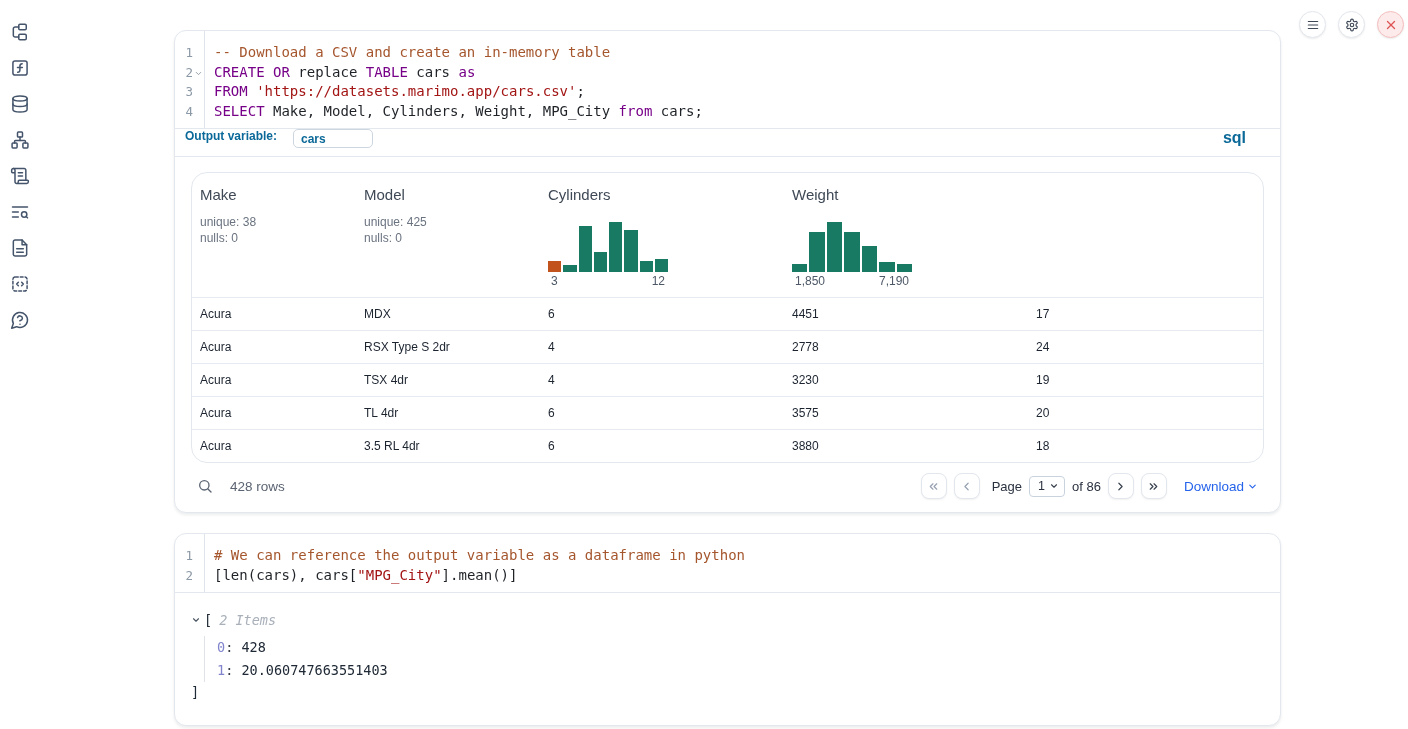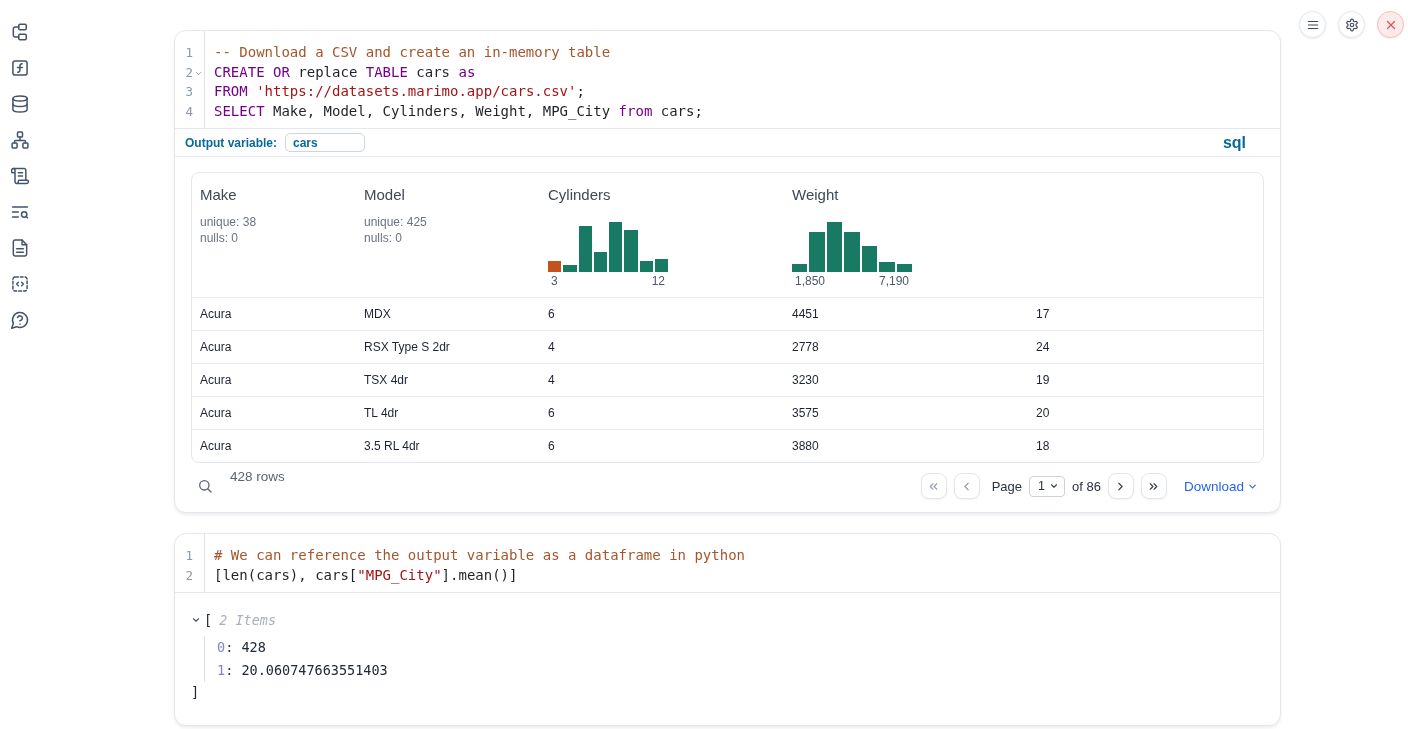--- a/index.html
+++ b/index.html
@@ -29,43 +29,43 @@
   .lnum{width:16px;text-align:right;color:#8b98a5;font-size:12.5px}
   .fold{width:11px;display:flex;align-items:center;justify-content:center;color:#96a1ad;margin-top:3px}
   .fold svg{width:9px;height:9px}
   .cline{padding-left:10px;white-space:pre}
   .tok-comment{color:#a5562d}
   .tok-kw{color:#770088}
   .tok-str{color:#a31515}
   .tok-plain{color:#1f2328}
 
   
-  .outvar-row{height:28px;border-top:1px solid #e3e8ee;display:flex;align-items:center;padding:8px 10px;gap:8px}
+  .outvar-row{height:28px;border-top:1px solid #e3e8ee;display:flex;align-items:flex-start;padding:0 10px;gap:16px}
   .outvar-label{font-size:12px;font-weight:bold;color:#0b6999}
   .outvar-input{width:80px;height:19px;border:1px solid #ccd6e0;border-radius:5px;font-size:12px;font-weight:bold;color:#0b6999;padding:0 7px;font-family:"Liberation Sans",sans-serif;outline:none}
   .lang-badge{margin-left:auto;margin-right:24px;font-size:16px;font-weight:bold;color:#0b6999}
 
   
   .cell-output{border-top:1px solid #e3e8ee;padding:15px 16px 9px}
-  .data-table{border:1px solid #e3e8ee;border-radius:8px;overflow:hidden}
+  .data-table{border:1px solid #e3e8ee;border-radius:16px;overflow:hidden}
   .t-header,.t-row{display:grid;grid-template-columns:164px 184px 244px 244px 1fr}
   .t-header{height:124px}
   .th-cell{padding:13px 8px 9px;display:flex;flex-direction:column}
   .th-label{font-size:15px;color:#3f4956}
   .th-stat{font-size:12px;color:#6a7380;line-height:16px}
   .th-stat:nth-of-type(2){margin-top:11px}
   .hist{margin-top:auto;width:120px}
   .hist-bars{display:flex;align-items:flex-end;gap:2px;height:52px}
   .hist-bar{flex:1;background:#187a63}
   .hist-axis{display:flex;justify-content:space-between;font-size:12px;color:#4d5866;margin-top:2px;padding:0 3px}
   .t-row{border-top:1px solid #e6ebf1;height:33px;align-items:center;cursor:default}
   .t-cell{padding-left:8px;font-size:12px;color:#1c2430}
 
   
-  .table-footer{display:flex;margin-top:6px;height:34px;padding:0 6px}
+  .table-footer{display:flex;align-items:center;margin-top:6px;height:34px;padding:0 6px}
   .search-btn{border:none;background:none;color:#5b6472;cursor:pointer;padding:0}
   .search-btn svg{width:16px;height:16px}
   .row-count{margin-left:17px;font-size:13.5px;color:#5b6472}
   .pager{margin-left:auto;display:flex;align-items:center;gap:7px}
   .pg-btn{width:26px;height:26px;border:1px solid #e2e7ee;border-radius:8px;background:#fff;box-shadow:0 1px 2px rgba(0,0,0,.06);display:flex;align-items:center;justify-content:center;cursor:pointer;padding:0}
   .pg-btn svg{width:13px;height:13px}
   .pg-btn.muted{color:#97a1b0}
   .pg-btn.active{color:#39424f}
   .page-label,.of-label{font-size:13px;color:#2a3240}
   .page-label{margin-left:5px}

